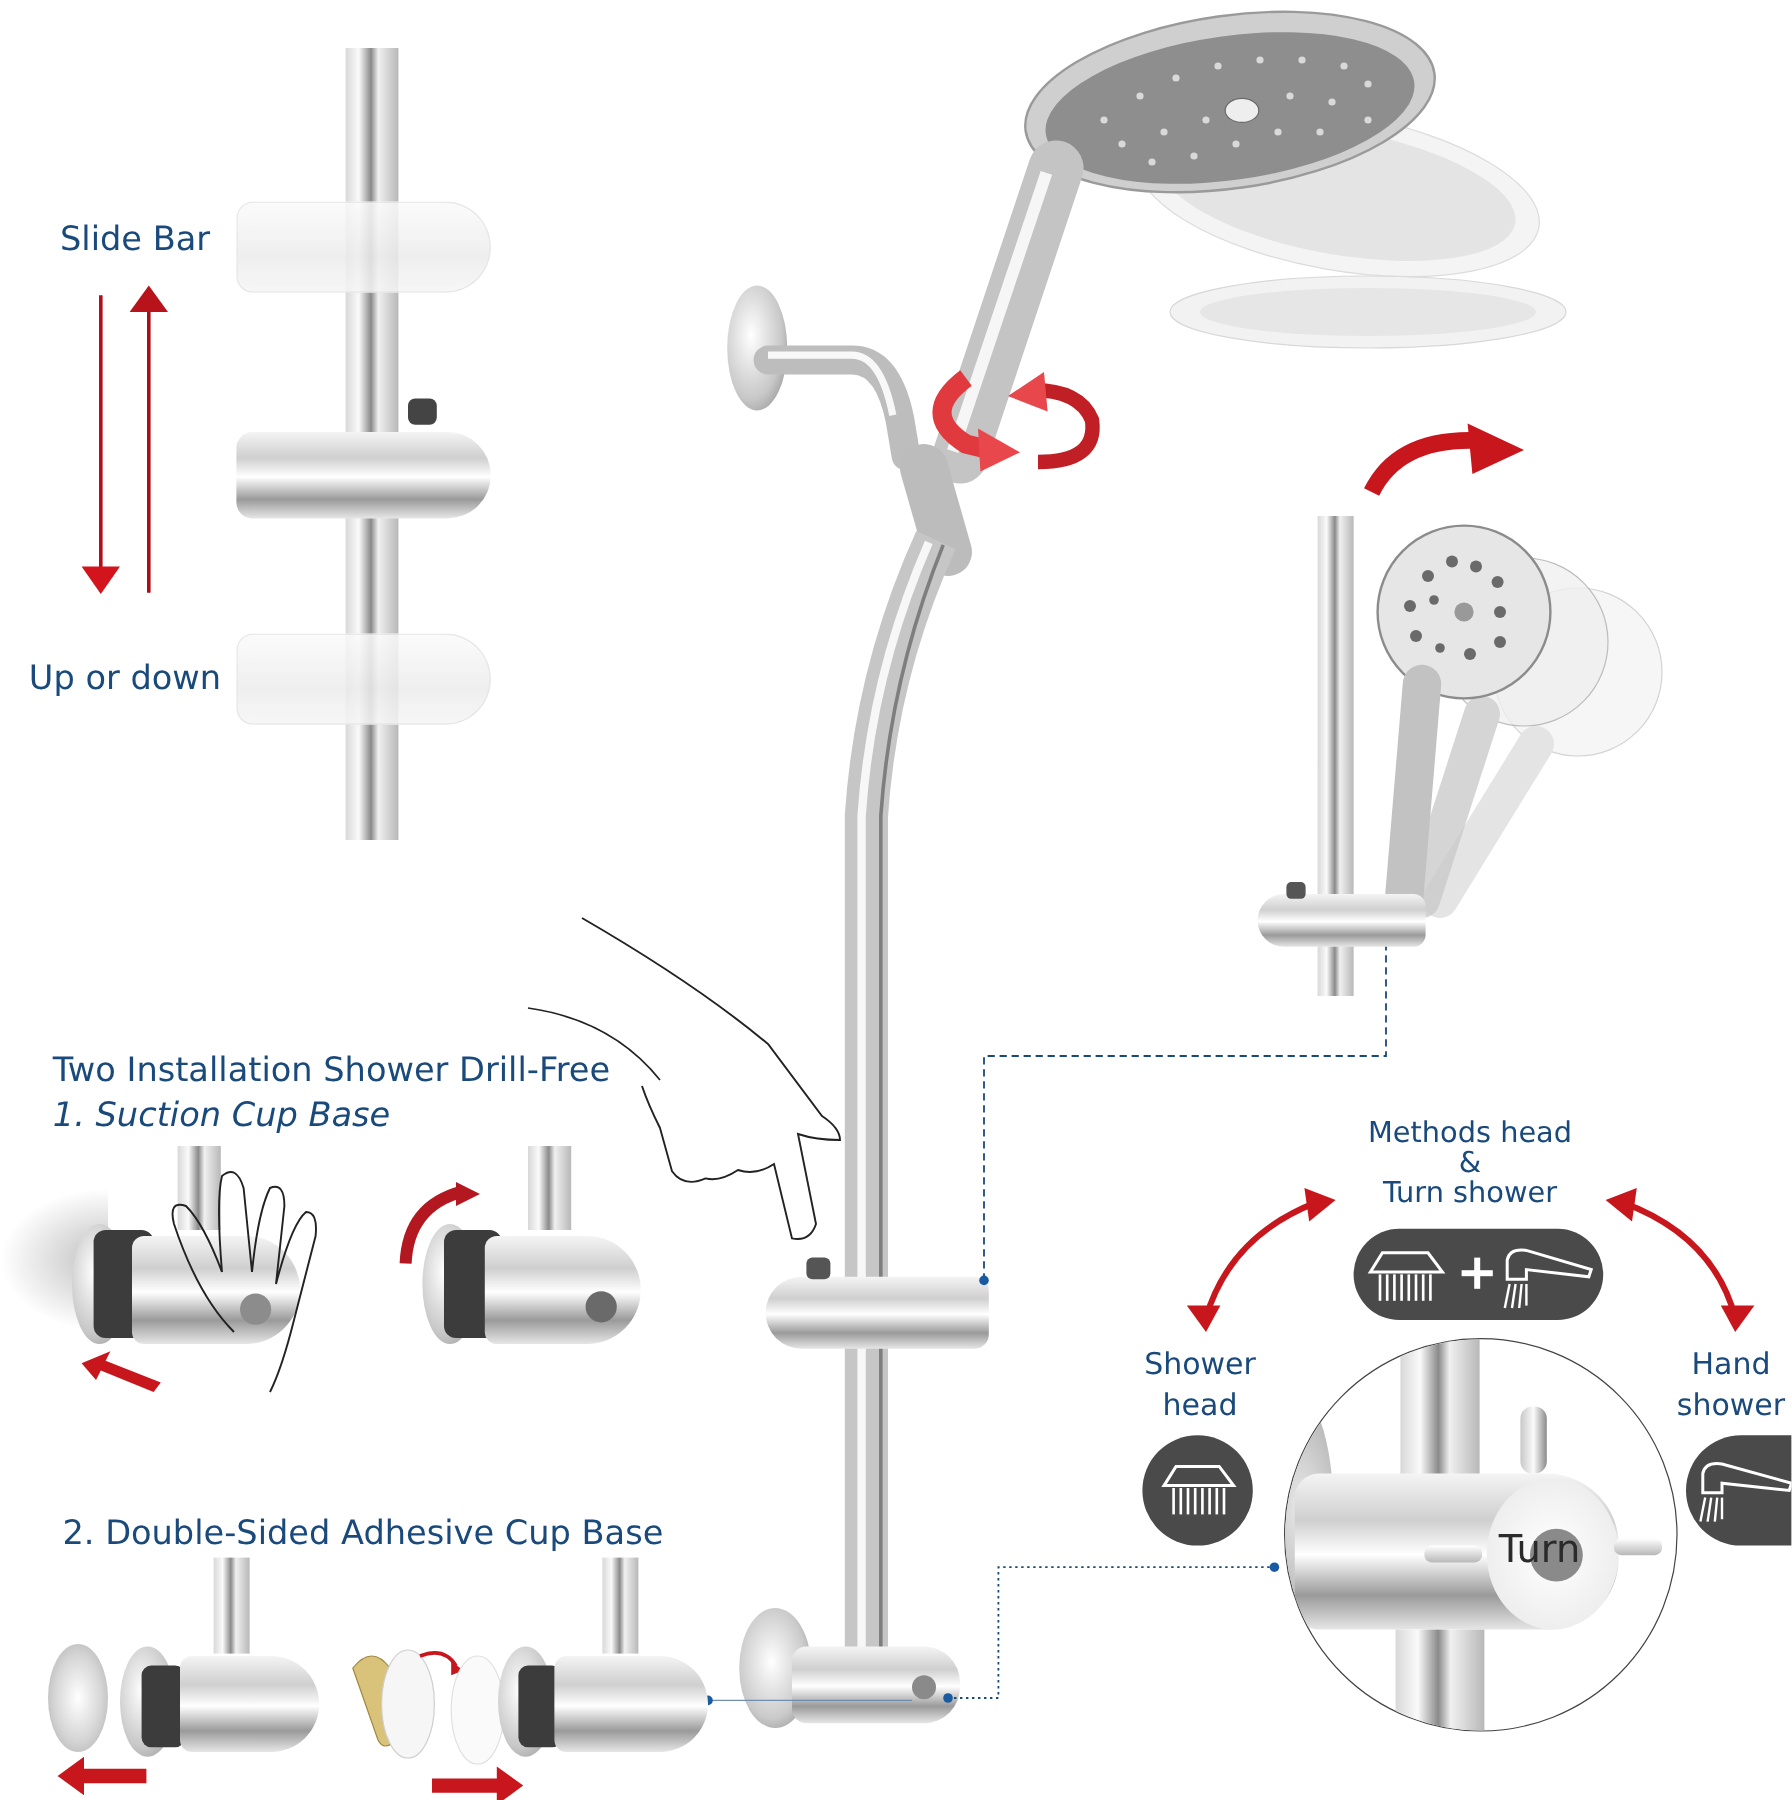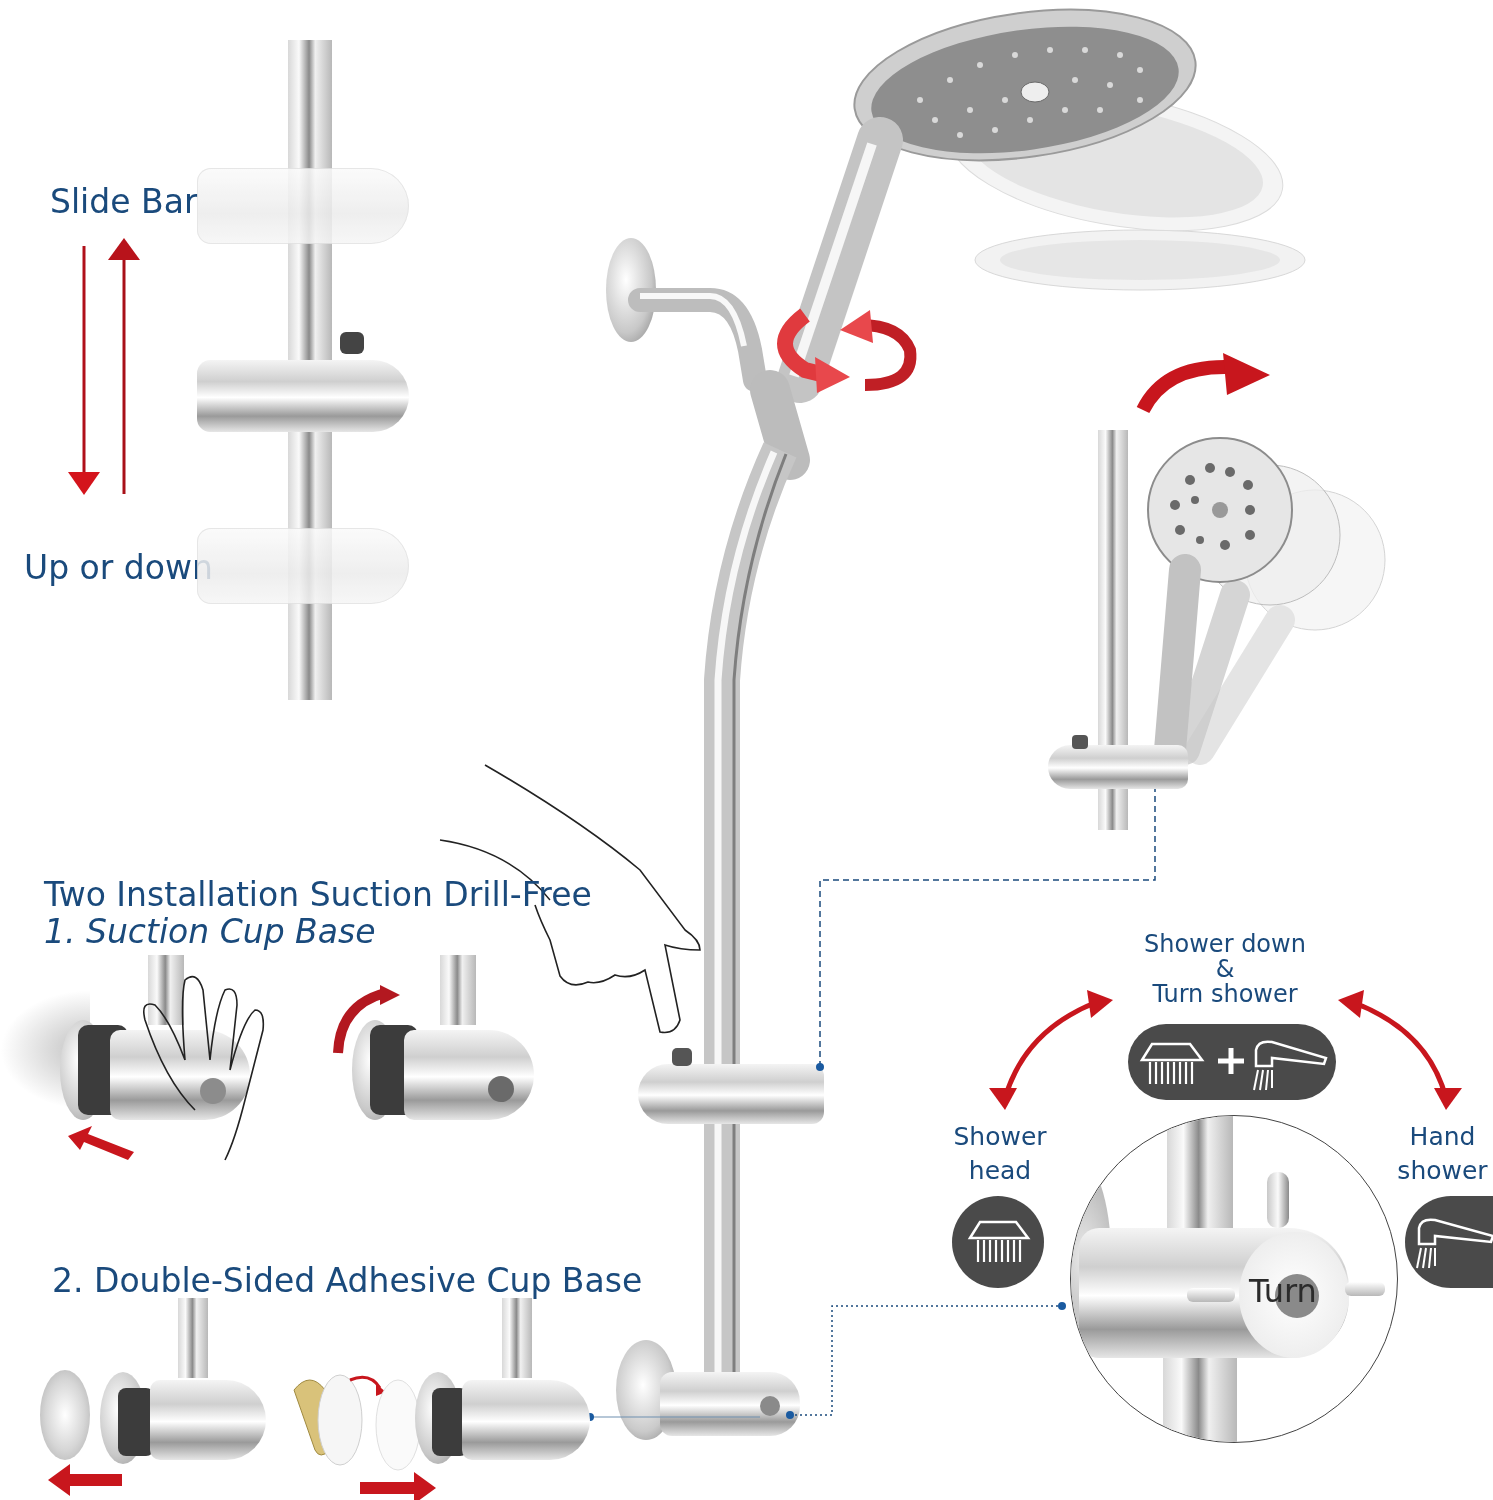--- a/index.html
+++ b/index.html
@@ -1,19 +1,19 @@
 <!DOCTYPE html>
 <html><head>
 <meta charset="utf-8">
 <style>
   html, body { margin: 0; padding: 0; background: #ffffff; }
   body { width: 1493px; height: 1500px; position: relative; overflow: hidden;
          font-family: "DejaVu Sans", "Liberation Sans", sans-serif; }
   .abs { position: absolute; }
-  .label { position: absolute; color: #1a4a7c; font-size: 33px; line-height: 1.2; white-space: nowrap; }
+  .label { position: absolute; color: #1a4a7c; font-size: 28px; line-height: 1.2; white-space: nowrap; }
   .label.center { text-align: center; }
   svg { position: absolute; overflow: visible; }
   .chrome-h { background: linear-gradient(180deg, #f4f4f4 0%, #cfcfcf 30%, #ffffff 52%, #9a9a9a 78%, #e6e6e6 100%); }
   .chrome-v { background: linear-gradient(90deg, #d8d8d8 0%, #fafafa 25%, #8a8a8a 48%, #f0f0f0 62%, #b8b8b8 100%); }
   .pill { position: absolute; background: #4a4a4a; border-radius: 40px; }
   .circle-icon { position: absolute; background: #4a4a4a; border-radius: 50%; }
   .turn-text { position: absolute; font-family: "DejaVu Sans", sans-serif; font-size: 32px; color: #2b2b2b; }
 </style>
 </head>
 <body>
@@ -154,21 +154,21 @@
     <circle cx="50" cy="100" r="5"></circle>
       <circle cx="70" cy="110" r="4"></circle>
       <circle cx="95" cy="115" r="5"></circle>
       <circle cx="120" cy="105" r="5"></circle>
   </g>
   <path d="M55,140 L40,320" stroke="#c2c2c2" stroke-width="32" stroke-linecap="round"></path>
 </svg>
 <div class="abs chrome-h" style="left:1048px; top:745px; width:140px; height:44px; border-radius:22px 10px 10px 22px;"></div>
 <div class="abs" style="left:1072px; top:735px; width:16px; height:14px; border-radius:4px; background:#555;"></div>
 
-<div class="label" style="left:44px; top:875px;">Two Installation Suction Drill-Free</div>
+<div class="label" style="left:44px; top:875px;">Two Installation Shower Drill-Free</div>
 <div class="label" style="left:44px; top:912px;font-style:italic;">1. Suction Cup Base</div>
 
 <div class="abs" style="left:0px; top:990px; width:90px; height:120px; background:radial-gradient(ellipse at 100% 50%, #bdbdbd, rgba(255,255,255,0) 70%);"></div>
 <div class="abs" style="left:60px; top:1020px; width:46px; height:100px; border-radius:50%; background:radial-gradient(ellipse at 40% 40%, #fff, #c8c8c8 60%, #8a8a8a);"></div>
 <div class="abs" style="left:78px; top:1025px; width:50px; height:90px; border-radius:10px; background:#3c3c3c;"></div>
 <div class="abs chrome-v" style="left:148px; top:955px; width:36px; height:70px;"></div>
 <div class="abs chrome-h" style="left:110px; top:1030px; width:140px; height:90px; border-radius:10px 45px 45px 10px;"></div>
 <div class="abs" style="left:200px; top:1078px; width:26px; height:26px; border-radius:50%; background:#8c8c8c;"></div>
 <svg style="left:125px; top:960px;" width="160" height="200">
   <path d="M70,150 Q40,120 20,60 Q15,40 30,45 Q45,60 60,100 M60,100 Q55,40 60,20 Q72,10 78,30 L85,100 M85,100 Q90,50 100,30 Q112,25 112,45 L105,110 M105,110 Q118,60 130,50 Q140,50 138,70 L120,140 Q110,180 100,200" stroke="#222" stroke-width="1.6" fill="none"></path>
@@ -207,21 +207,21 @@
 </svg>
 <div class="abs" style="left:415px; top:1372px; width:46px; height:92px; border-radius:50%; background:radial-gradient(ellipse at 40% 40%, #fff, #c8c8c8 60%, #8a8a8a);"></div>
 <div class="abs" style="left:432px; top:1388px; width:36px; height:68px; border-radius:8px; background:#3c3c3c;"></div>
 <div class="abs chrome-v" style="left:502px; top:1298px; width:30px; height:80px;"></div>
 <div class="abs chrome-h" style="left:462px; top:1380px; width:128px; height:80px; border-radius:10px 40px 40px 10px;"></div>
 <svg style="left:356px; top:1470px;" width="80" height="36">
   <polygon points="80,18 58,2 58,12 4,12 4,24 58,24 58,34" fill="#c8161d"></polygon>
 </svg>
 
 <div class="label center" style="left:1120px; top:932px; width:210px; font-size:24px; line-height:1.05;">
-  <div>Shower down</div>
+  <div>Methods head</div>
   <div>&amp;</div>
   <div>Turn shower</div>
 </div>
 
 <div class="pill" style="left:1128px; top:1024px; width:208px; height:76px;">
   <svg style="left:10px; top:14px;" width="70" height="50">
     <path d="M4,22 L14,6 L52,6 L64,22 Z" stroke="#fff" stroke-width="2.5" fill="none"></path>
     <g stroke="#fff" stroke-width="2.2">
       <line x1="12" y1="24" x2="12" y2="46"></line>
         <line x1="18" y1="24" x2="18" y2="46"></line>

